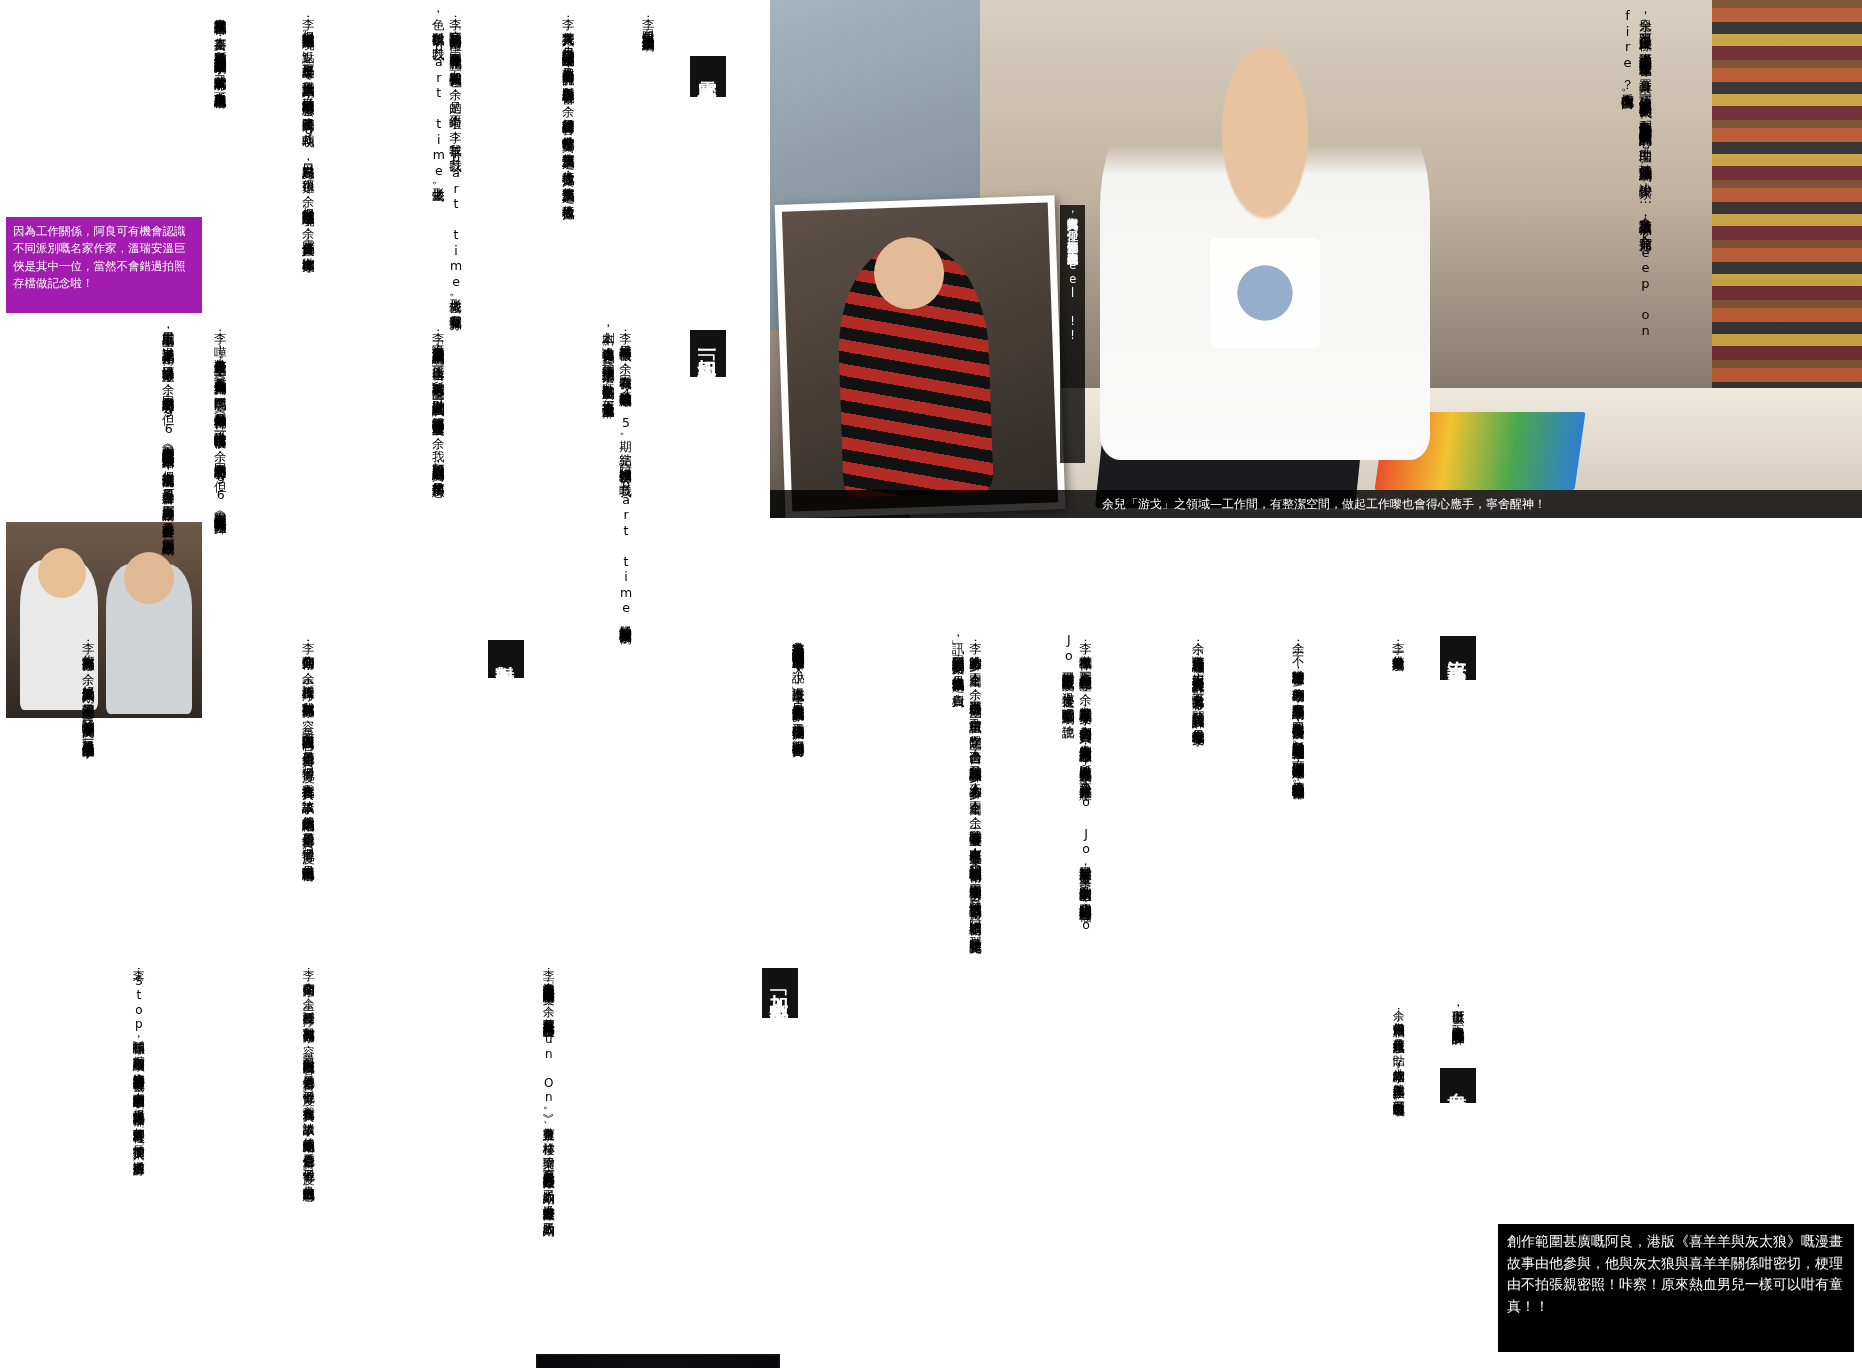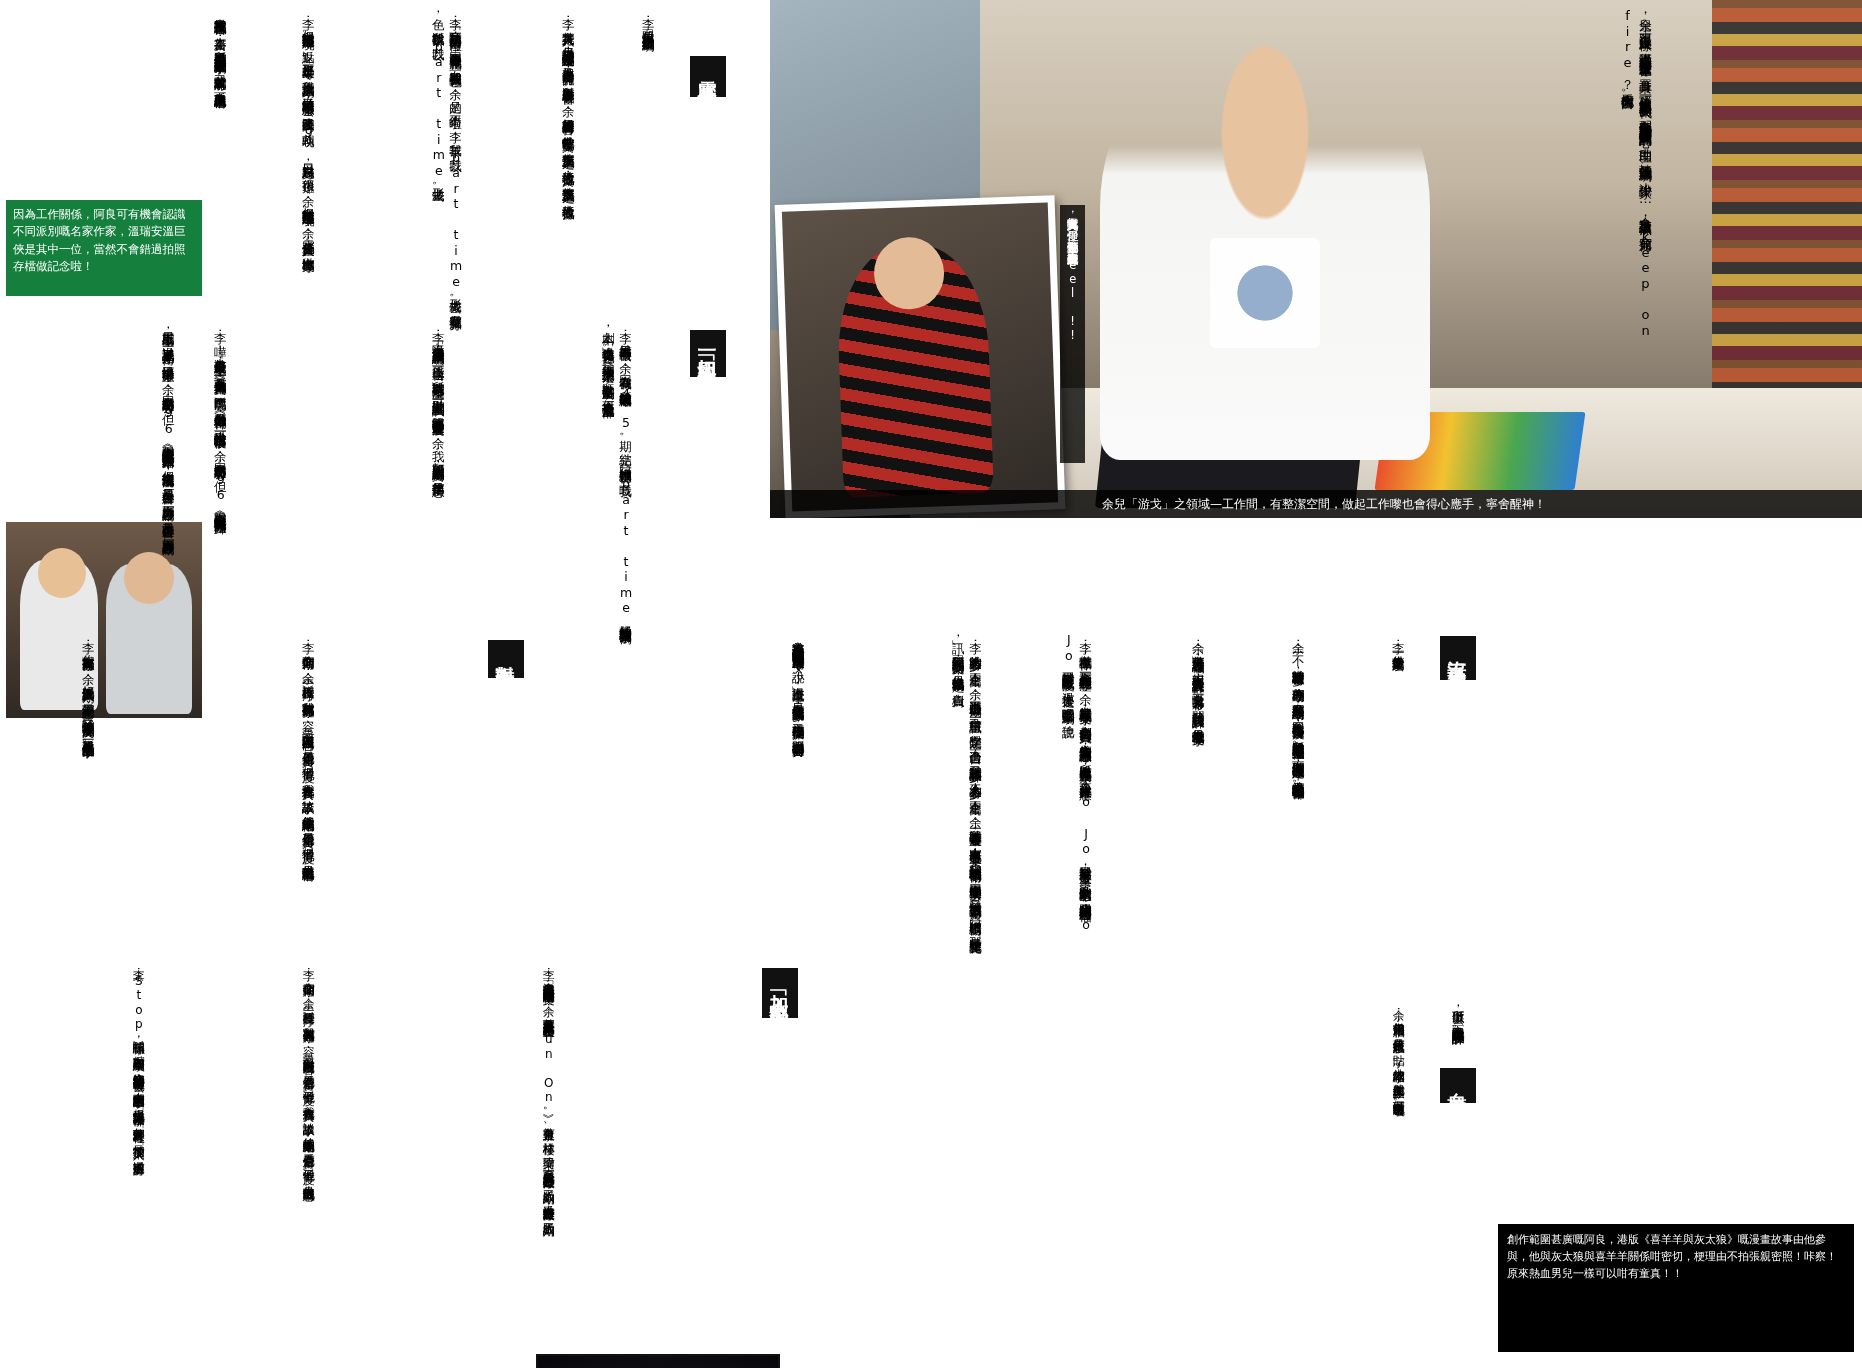--- a/index.html
+++ b/index.html
@@ -98,21 +98,21 @@
   <div class="abs caph" style="left:0;bottom:0;width:100%;text-align:center;">余兒「游戈」之領域—工作間，有整潔空間，做起工作嚟也會得心應手，寧舍醒神！</div>
 </div>
 
 <div class="abs photo" style="left:6px;top:4px;width:196px;height:196px;
             background:linear-gradient(180deg,#6f5a49,#2f2823);">
   <div class="abs" style="left:14px;top:38px;width:78px;height:150px;background:#e9e9ea;border-radius:30% 30% 5% 5%;"></div>
   <div class="abs" style="left:32px;top:26px;width:48px;height:50px;background:#e8c096;border-radius:50%;"></div>
   <div class="abs" style="left:100px;top:42px;width:86px;height:150px;background:#cfd3d6;border-radius:28% 28% 5% 5%;"></div>
   <div class="abs" style="left:118px;top:30px;width:50px;height:52px;background:#e0b894;border-radius:50%;"></div>
 </div>
-<div class="abs" style="left:6px;top:200px;width:196px;height:96px;background:#15803d;">
+<div class="abs" style="left:6px;top:217px;width:196px;height:96px;background:#a21caf;">
   <div style="color:#fff;font-size:11.5px;line-height:1.5;padding:6px 7px;">因為工作關係，阿良可有機會認識不同派別嘅名家作家，溫瑞安溫巨俠是其中一位，當然不會錯過拍照存檔做記念啦！</div>
 </div>
 
 <div class="abs" style="right:208px;top:8px;height:330px;">
   <div class="vcol" style="height:330px;font-size:13px;">余兒，跟很多漫畫人一樣，從漫畫者身份開始一步步走進漫畫世界，置身其中，碰巧落入一個業界形勢多姿的年代，配合他勇於嘗試的心態及一顆對漫畫紅熱的心，由助理、轉任為電腦編劇、小說作家……余詠良踏足血依然，究竟如何keep on fire？看大概你會明白。</div>
 </div>
 
 <div class="abs" style="left:690px;top:56px;">
   <div class="sectlabel">電腦分色最難捱</div>
 </div>
@@ -216,14 +216,14 @@
   <div class="vcol" style="height:300px;">李：當時大約有多少？一定不會高！余：不過那時正值暑期，自己想嘗試一下。學院之類，不適合自己，我已計劃報讀工業算少：人工大約有多少？一定不會高！余：我讀書時一直有看漫畫，家人向來也有看漫畫，我得到胡紹權寫嘅《街霸》，同中學畢業助理廣告，我便嘗試去應徵《街霸》。阿權續寫《街霸》，那時應該是「文化傳訊」，我與阿深已經順利加入「文傳」，也是從執稿助理做起，負責樹。</div>
 </div>
 <div class="abs" style="left:1450px;top:1000px;height:110px;">
   <div class="vcol" style="height:110px;">所以做下去，而晚上就去讀工業學院嘅設計課程。</div>
 </div>
 <div class="abs" style="left:1390px;top:1000px;height:300px;">
   <div class="vcol sm" style="height:300px;">余：當年仍未用電腦，依舊是舊式排版位、貼字，放大縮細字體，他與灰工作頗多，一個可以應付全公司嘅事。</div>
 </div>
 
 <div class="abs" style="left:1498px;top:1224px;width:356px;height:128px;background:#000;">
-  <div style="color:#fff;font-size:11px;line-height:1.55;padding:7px 9px;">創作範圍甚廣嘅阿良，港版《喜羊羊與灰太狼》嘅漫畫故事由他參與，他與灰太狼與喜羊羊關係咁密切，梗理由不拍張親密照！咔察！原來熱血男兒一樣可以咁有童真！！</div>
+  <div style="color:#fff;font-size:14px;line-height:1.55;padding:7px 9px;">創作範圍甚廣嘅阿良，港版《喜羊羊與灰太狼》嘅漫畫故事由他參與，他與灰太狼與喜羊羊關係咁密切，梗理由不拍張親密照！咔察！原來熱血男兒一樣可以咁有童真！！</div>
 </div>
 
 </body></html>

